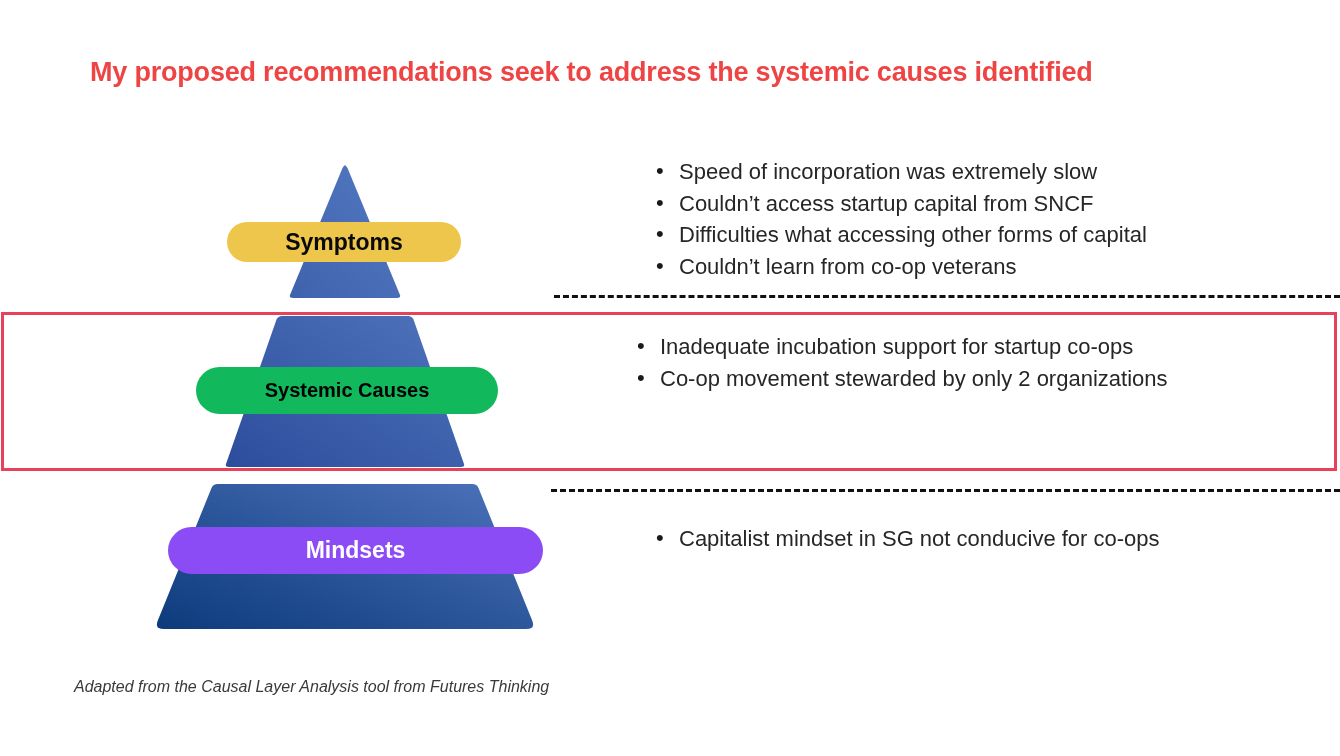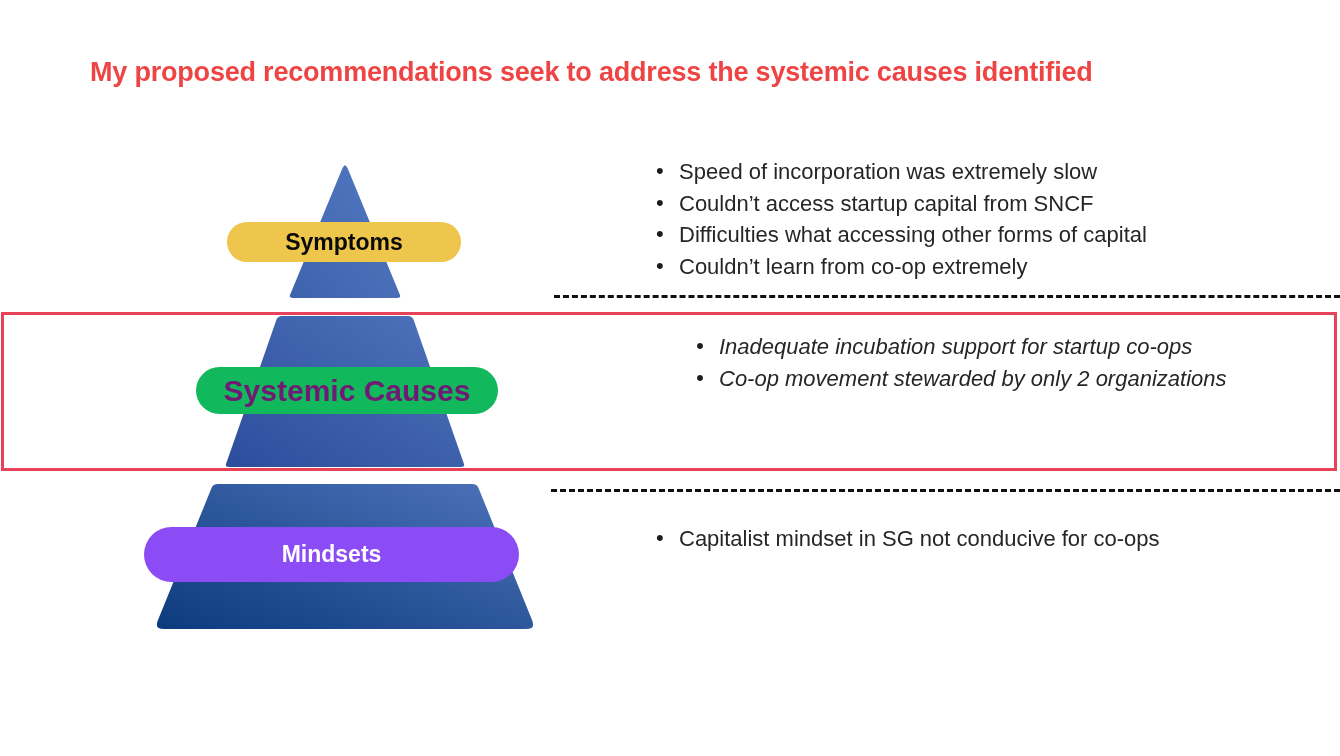--- a/index.html
+++ b/index.html
@@ -74,28 +74,28 @@
     background: #EEC64B;
     color: #0a0a0a;
     font-size: 23px;
   }
   .pill-systemic {
     left: 196px;
     top: 367px;
     width: 302px;
     height: 47px;
     background: #12B85C;
-    color: #701a75;
-    font-size: 30px;
+    color: #000000;
+    font-size: 20px;
   }
   .pill-mindsets {
-    left: 144px;
+    left: 168px;
     top: 527px;
     width: 375px;
-    height: 55px;
+    height: 47px;
     background: #8C4CF5;
     color: #ffffff;
     font-size: 23px;
   }
 
   
   .dash-line {
     position: absolute;
     height: 0;
     border-top: 3px dashed #111111;
@@ -142,21 +142,21 @@
   .bullets li::before {
     content: "\2022";
     position: absolute;
     left: 8px;
     top: -1px;
     font-size: 22px;
     color: #1a1a1a;
     line-height: 31.5px;
   }
   .bullets-symptoms  { left: 648px; top: 156px; }
-  .bullets-systemic  { left: 688px; top: 331px; font-style: italic; }
+  .bullets-systemic  { left: 629px; top: 331px; }
   .bullets-mindsets  { left: 648px; top: 523px; }
 
   
   .footer-note {
     position: absolute;
     left: 74px;
     top: 678px;
     font-size: 16px;
     font-style: italic;
     color: #3a3a3a;
@@ -203,26 +203,27 @@
 
   <div class="dash-line dash-line-1"></div>
   <div class="dash-line dash-line-2"></div>
 
   <div class="highlight-box"></div>
 
   <ul class="bullets bullets-symptoms">
     <li>Speed of incorporation was extremely slow</li>
     <li>Couldn’t access startup capital from SNCF</li>
     <li>Difficulties what accessing other forms of capital</li>
-    <li>Couldn’t learn from co-op extremely</li>
+    <li>Couldn’t learn from co-op veterans</li>
   </ul>
 
   <ul class="bullets bullets-systemic">
     <li>Inadequate incubation support for startup co-ops</li>
     <li>Co-op movement stewarded by only 2 organizations</li>
   </ul>
 
   <ul class="bullets bullets-mindsets">
     <li>Capitalist mindset in SG not conducive for co-ops</li>
   </ul>
 
+  <div class="footer-note">Adapted from the Causal Layer Analysis tool from Futures Thinking</div>
 
 </div>
 
 </body></html>

